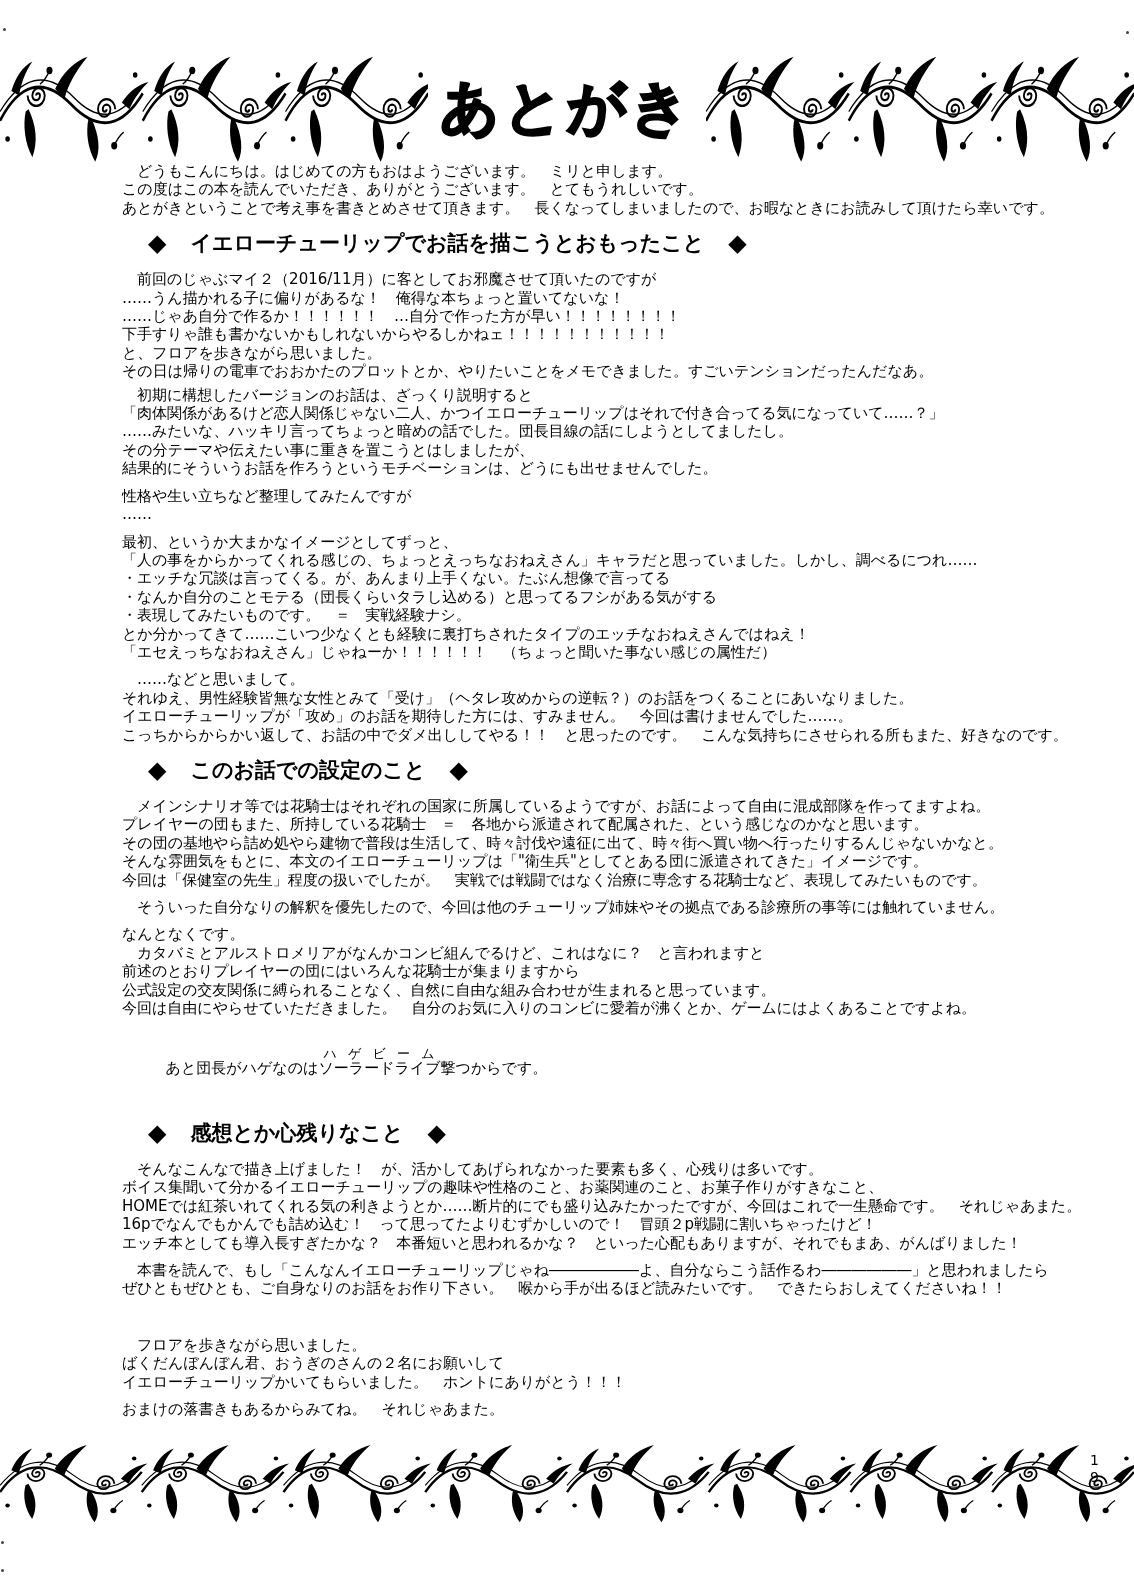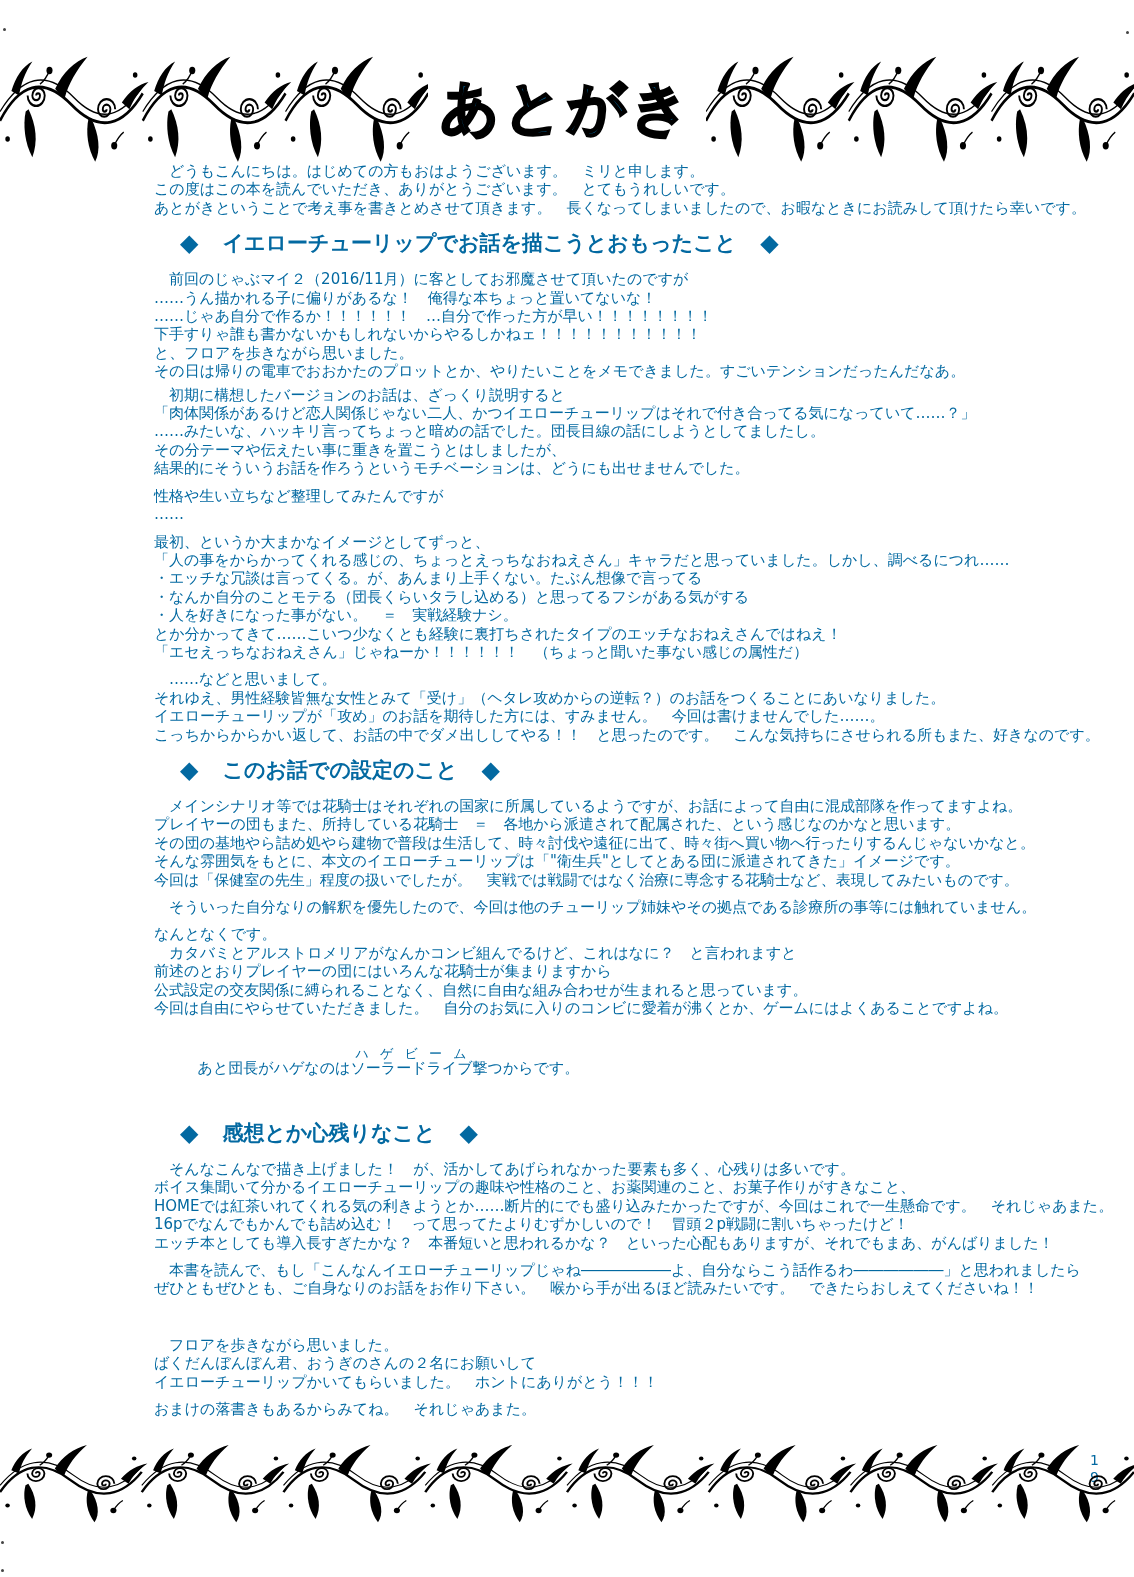--- a/index.html
+++ b/index.html
@@ -1,18 +1,18 @@
 <!DOCTYPE html>
 <html><head>
 <meta charset="utf-8">
 <style>
   html,body { margin:0; padding:0; background:#9a9a9a; }
   .page {
     position:relative; width:1134px; height:1577px; margin:0 auto;
-    background:#ffffff; color:#0369a1;
+    background:#ffffff; color:#000000;
     font-family:"DejaVu Sans", sans-serif;
     overflow:hidden;
   }
   
   .top-border {
     position:absolute; top:50px; left:0; width:1134px; height:114px;
     display:flex; align-items:center;
   }
   .border-seg { flex:1 1 0; height:114px; min-width:0; }
   .border-seg svg { display:block; width:100%; height:114px; }
@@ -20,21 +20,21 @@
     flex:0 0 auto; white-space:nowrap; padding:0 12px;
     font-size:58px; font-weight:900; letter-spacing:4px;
     -webkit-text-stroke:2.4px #000; line-height:1;
   }
   .bottom-border { position:absolute; left:0; top:1440px; width:1134px; height:84px; }
   .bottom-border svg { display:block; width:1134px; height:84px; }
 
   
   .content {
     position:absolute; top:162px; left:122px; width:910px;
-    font-size:15px; line-height:18.4px;margin-left:32px;
+    font-size:15px; line-height:18.4px;
   }
   .ln { white-space:pre; }
   .para { margin:0 0 5px 0; }
   .para.gap-lg { margin-top:9px; }
   .heading {
     display:flex; align-items:center; gap:24px;
     margin:14px 0 14px 26px;
     font-size:21px; font-weight:bold; line-height:25px; white-space:pre;
   }
   .heading .diamond { font-size:24px; line-height:25px; }
@@ -141,21 +141,21 @@
     <div class="para gap-lg">
       <div class="ln">性格や生い立ちなど整理してみたんですが</div>
       <div class="ln">……</div>
     </div>
 
     <div class="para gap-lg">
       <div class="ln">最初、というか大まかなイメージとしてずっと、</div>
       <div class="ln">「人の事をからかってくれる感じの、ちょっとえっちなおねえさん」キャラだと思っていました。しかし、調べるにつれ……</div>
       <div class="ln">・エッチな冗談は言ってくる。が、あんまり上手くない。たぶん想像で言ってる</div>
       <div class="ln">・なんか自分のことモテる（団長くらいタラし込める）と思ってるフシがある気がする</div>
-      <div class="ln">・人を好きになった事がない。　＝　実戦経験ナシ。</div>
+      <div class="ln">・表現してみたいものです。　＝　実戦経験ナシ。</div>
       <div class="ln">とか分かってきて……こいつ少なくとも経験に裏打ちされたタイプのエッチなおねえさんではねえ！</div>
       <div class="ln">「エセえっちなおねえさん」じゃねーか！！！！！！　（ちょっと聞いた事ない感じの属性だ）</div>
     </div>
 
     <div class="para gap-lg">
       <div class="ln">　……などと思いまして。</div>
       <div class="ln">それゆえ、男性経験皆無な女性とみて「受け」（ヘタレ攻めからの逆転？）のお話をつくることにあいなりました。</div>
       <div class="ln">イエローチューリップが「攻め」のお話を期待した方には、すみません。　今回は書けませんでした……。</div>
       <div class="ln">こっちからからかい返して、お話の中でダメ出ししてやる！！　と思ったのです。　こんな気持ちにさせられる所もまた、好きなのです。</div>
     </div>

